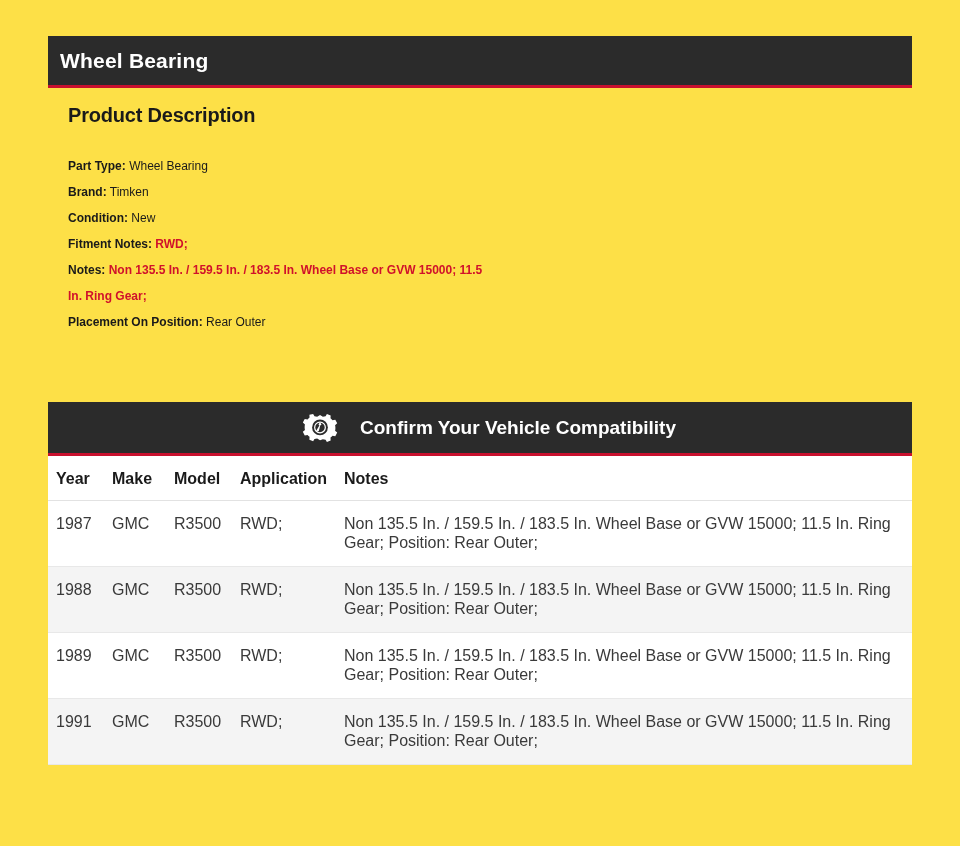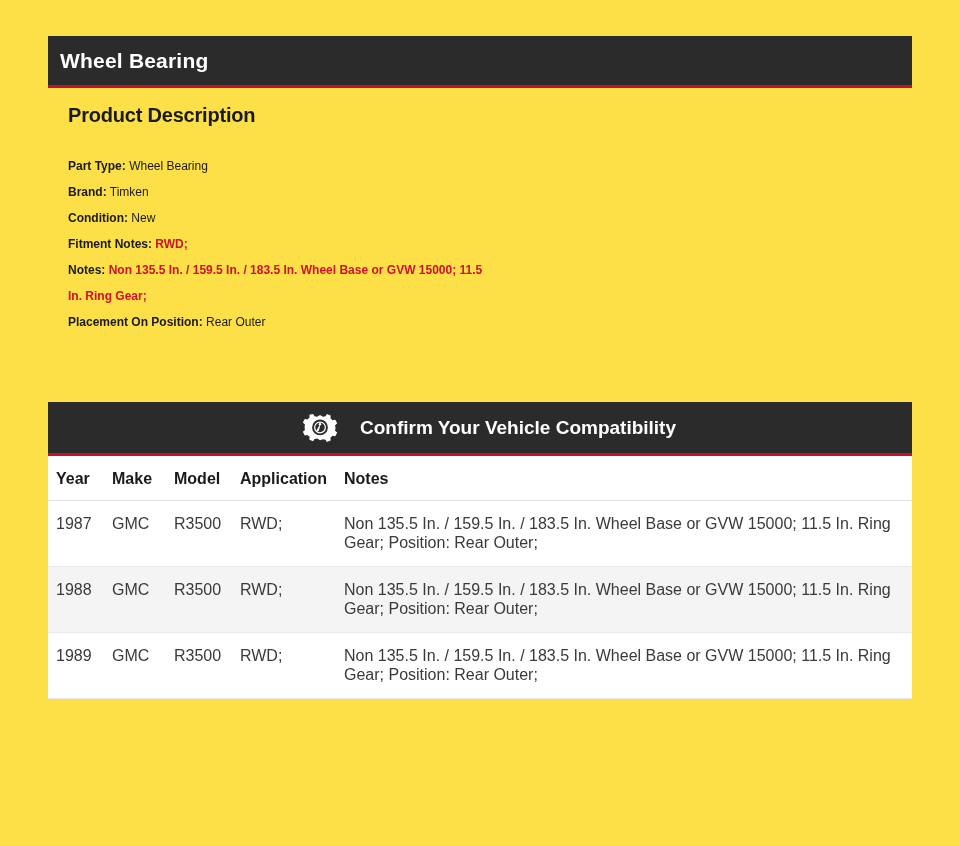--- a/index.html
+++ b/index.html
@@ -214,17 +214,24 @@
           <td>RWD;</td>
           <td class="notes-cell">Non 135.5 In. / 159.5 In. / 183.5 In. Wheel Base or GVW 15000; 11.5 In. Ring Gear; Position: Rear Outer;</td>
         </tr>
         <tr>
           <td class="pad-left">1989</td>
           <td>GMC</td>
           <td>R3500</td>
           <td>RWD;</td>
           <td class="notes-cell">Non 135.5 In. / 159.5 In. / 183.5 In. Wheel Base or GVW 15000; 11.5 In. Ring Gear; Position: Rear Outer;</td>
         </tr>
+        <tr>
+          <td class="pad-left">1991</td>
+          <td>GMC</td>
+          <td>R3500</td>
+          <td>RWD;</td>
+          <td class="notes-cell">Non 135.5 In. / 159.5 In. / 183.5 In. Wheel Base or GVW 15000; 11.5 In. Ring Gear; Position: Rear Outer;</td>
+        </tr>
       </tbody>
     </table>
   </div>
 
 </div>
 
 </body></html>

